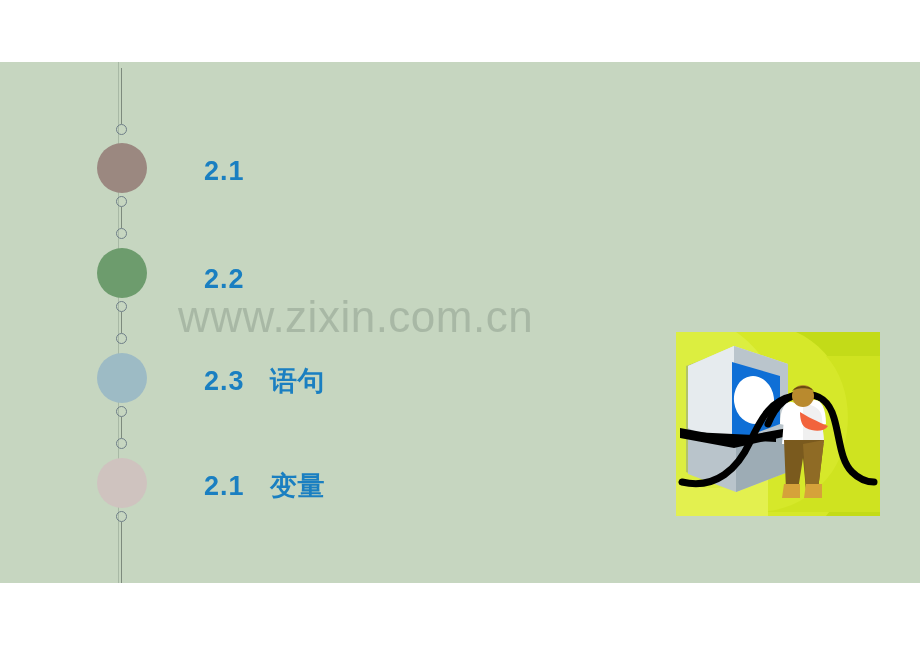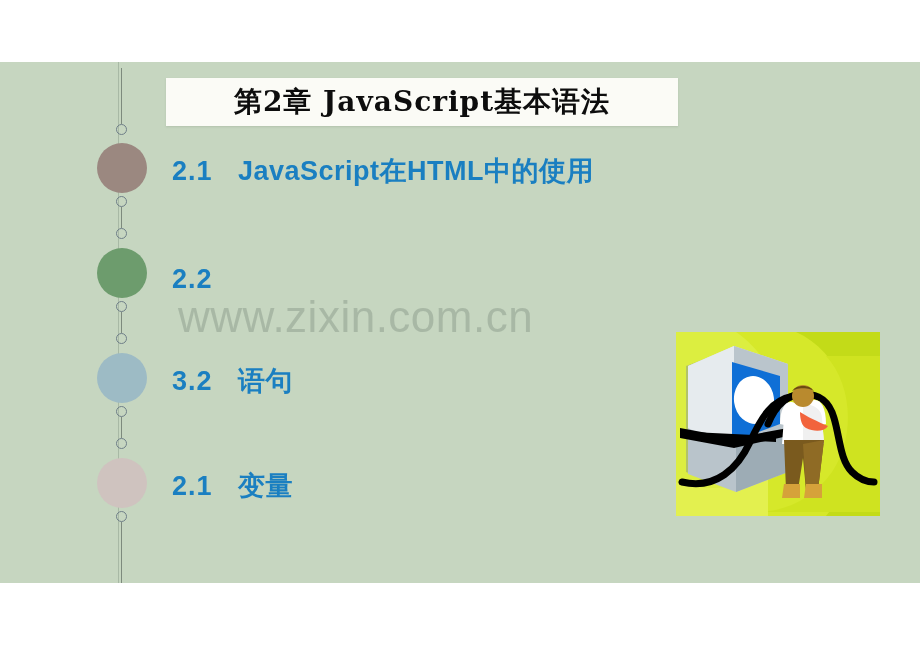--- a/index.html
+++ b/index.html
@@ -113,20 +113,21 @@
     color: #1a7fc1;
     font-family: "Liberation Sans", sans-serif;
     font-weight: 700;
     font-size: 27px;
     line-height: 1;
   }
   .agenda-num {
     display: inline-block;
     min-width: 66px;
     letter-spacing: 1px;
+    margin-left: 32px;
   }
   .agenda-label {
     display: inline-block;
     letter-spacing: 0.5px;
   }
 
   
   #clipart {
     position: absolute;
     left: 676px;
@@ -167,35 +168,31 @@
     <div class="rail-ring" style="left:116px; top:406px;"></div>
     <div class="rail-seg" style="left:121px; top:417px; height:21px;"></div>
     <div class="rail-ring" style="left:116px; top:438px;"></div>
 
     <div class="rail-dot" style="left:97px; top:458px; background:#cfc3bf;"></div>
 
     <div class="rail-ring" style="left:116px; top:511px;"></div>
     <div class="rail-seg" style="left:121px; top:522px; height:61px;"></div>
   </div>
 
-  <div id="title-plate">
-    <span id="title-text">第2章  JavaScript基本语法</span>
-  </div>
 
   <div class="agenda-item" style="top:158px;">
     <span class="agenda-num">2.1</span>
-    <span class="agenda-label">JavaScript在HTML中的使用</span>
   </div>
 
   <div class="agenda-item" style="top:266px;">
     <span class="agenda-num">2.2</span>
   </div>
 
   <div class="agenda-item" style="top:368px;">
-    <span class="agenda-num">3.2</span>
+    <span class="agenda-num">2.3</span>
     <span class="agenda-label">语句</span>
   </div>
 
   <div class="agenda-item" style="top:473px;">
     <span class="agenda-num">2.1</span>
     <span class="agenda-label">变量</span>
   </div>
 
   <div id="clipart">
     <svg width="204" height="184" viewBox="0 0 204 184" xmlns="http://www.w3.org/2000/svg">

